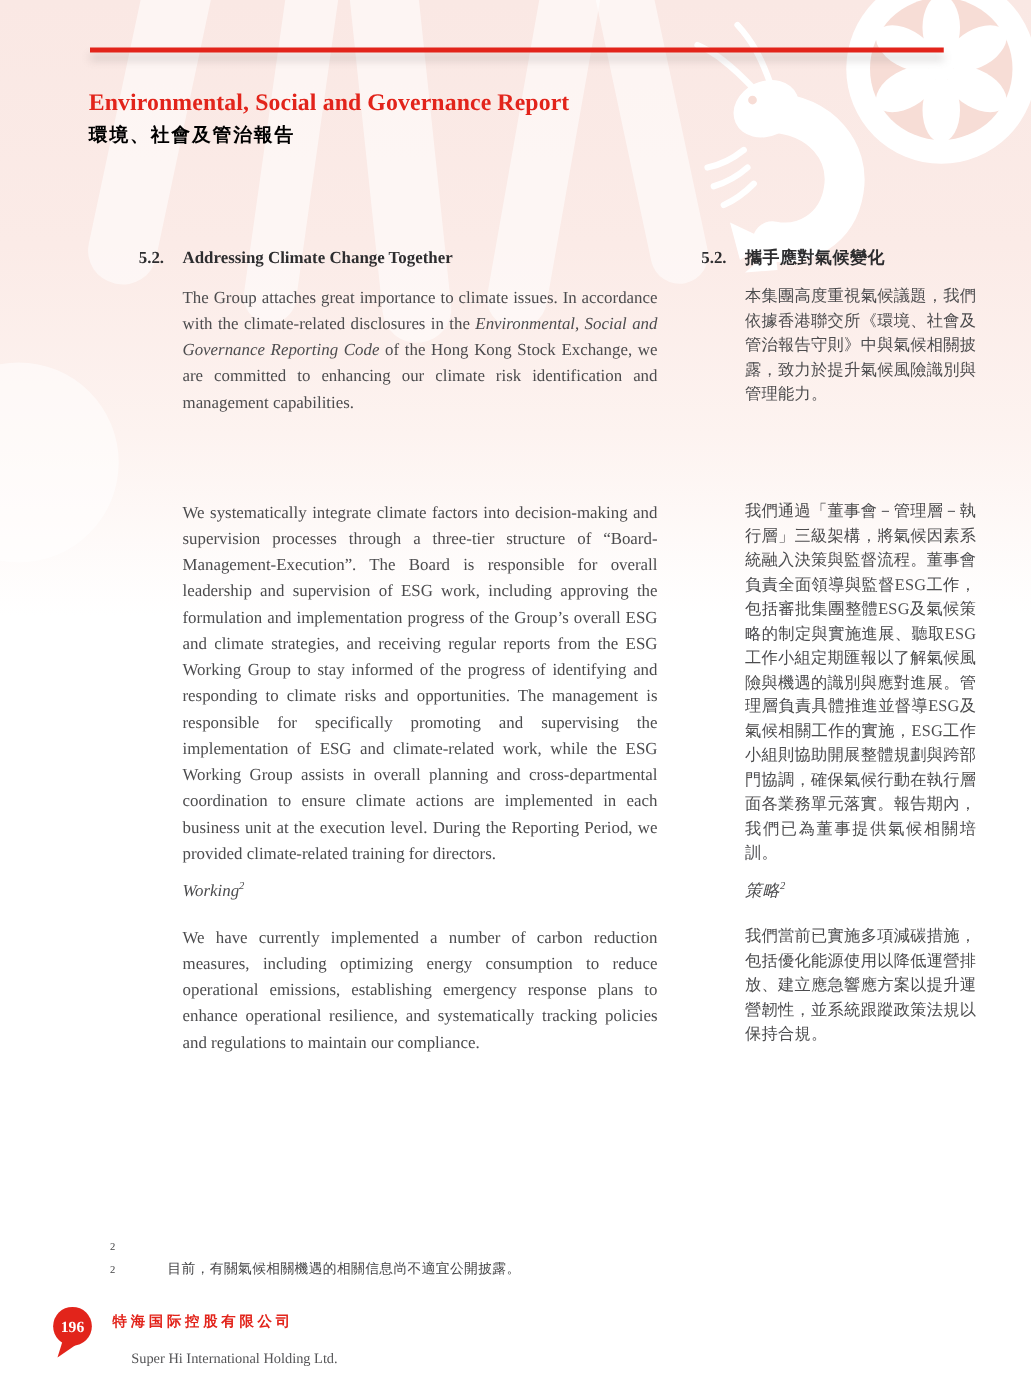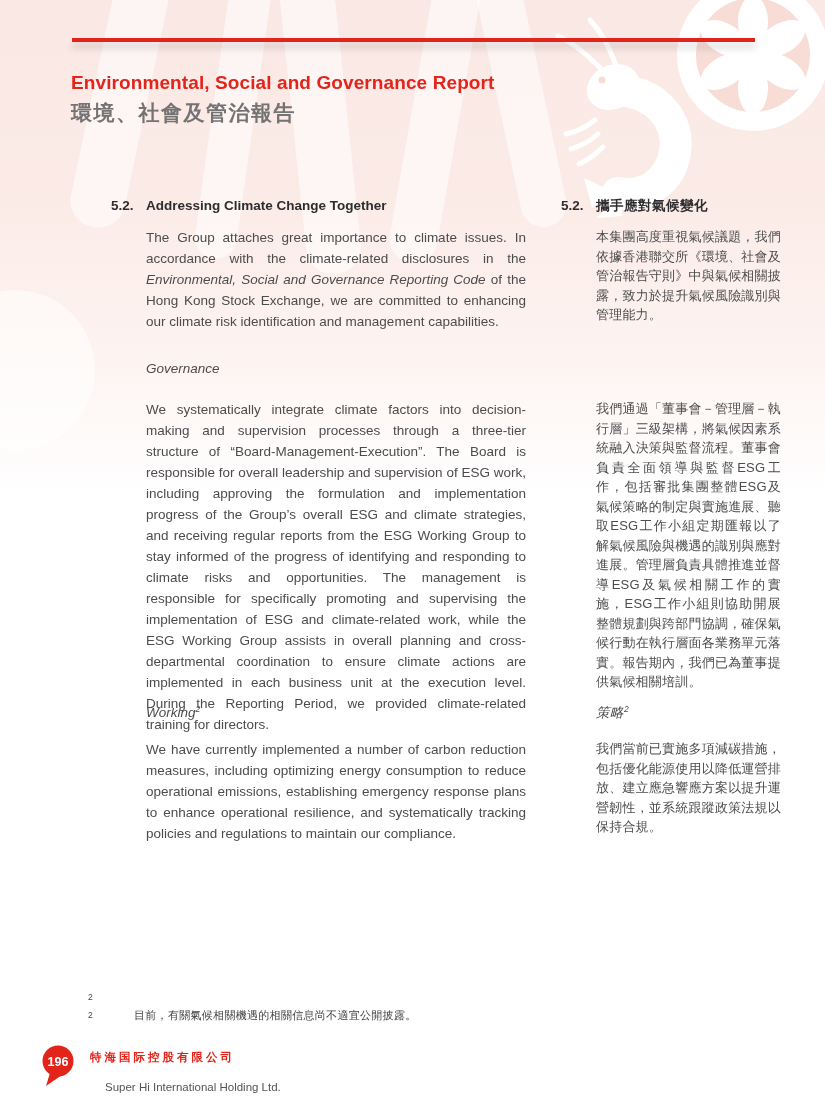--- a/index.html
+++ b/index.html
@@ -1,30 +1,30 @@
 <!DOCTYPE html>
 <html><head>
 <meta charset="utf-8">
 <style>
   html,body{margin:0;padding:0;background:#ffffff;}
   .page{
     position:relative;width:825px;height:1120px;background:#ffffff;overflow:hidden;
-    font-family:Liberation Sans, sans-serif;
+    font-family:Liberation Serif, serif;
   }
   .pink-band{
     position:absolute;left:0;top:0;width:825px;height:560px;
     background:linear-gradient(180deg,#fae8e4 0%,#fbebe7 35%,#fdf3f0 62%,#ffffff 88%);
   }
   .watermark{position:absolute;left:0;top:0;}
   .rule{
     position:absolute;left:72px;top:38px;width:683px;height:4px;background:#e2241b;
     box-shadow:0 6px 7px rgba(120,110,110,0.30);
   }
   .title{position:absolute;left:71px;top:72px;margin:0;font-size:19px;font-weight:bold;color:#e2241b;letter-spacing:0.1px;}
-  .subtitle{position:absolute;left:71px;top:99px;margin:0;font-size:21px;font-weight:600;color:#737373;letter-spacing:1.5px;}
+  .subtitle{position:absolute;left:71px;top:99px;margin:0;font-size:15px;font-weight:600;color:#000000;letter-spacing:1.5px;}
 
   .blk{position:absolute;margin:12px;}
   .col-en{left:134px;width:380px;}
   .col-zh{left:584px;width:185px;}
   .num-en{left:99px;width:32px;}
   .num-zh{left:549px;width:32px;}
   .head-txt{font-size:13.5px;font-weight:bold;color:#2d2d2f;line-height:21px;}
   .head-zh{letter-spacing:0.5px;}
   .body-en{font-size:13.5px;line-height:21px;color:#4c4c4e;text-align:justify;}
   .body-zh{font-size:13px;line-height:19.5px;color:#4c4c4e;text-align:justify;letter-spacing:0.2px;}
@@ -90,21 +90,20 @@
   <h2 class="subtitle">環境、社會及管治報告</h2>
 
   <div class="blk num-en head-txt" style="top:183px">5.2.</div>
   <h3 class="blk col-en head-txt" style="top:183px">Addressing Climate Change Together</h3>
   <div class="blk num-zh head-txt" style="top:183px">5.2.</div>
   <h3 class="blk col-zh head-txt head-zh" style="top:183px">攜手應對氣候變化</h3>
 
   <p class="blk col-en body-en" style="top:215px"><span>The Group attaches great importance to climate issues. In accordance with the climate-related disclosures in the </span><span class="ital">Environmental, Social and Governance Reporting Code</span><span> of the Hong Kong Stock Exchange, we are committed to enhancing our climate risk identification and management capabilities.</span></p>
   <p class="blk col-zh body-zh" style="top:215px">本集團高度重視氣候議題，我們依據香港聯交所《環境、社會及管治報告守則》中與氣候相關披露，致力於提升氣候風險識別與管理能力。</p>
 
-  <p class="blk col-en subhead-en" style="top:346px">Governance</p>
 
   <p class="blk col-en body-en" style="top:387px">We systematically integrate climate factors into decision-making and supervision processes through a three-tier structure of “Board-Management-Execution”. The Board is responsible for overall leadership and supervision of ESG work, including approving the formulation and implementation progress of the Group’s overall ESG and climate strategies, and receiving regular reports from the ESG Working Group to stay informed of the progress of identifying and responding to climate risks and opportunities. The management is responsible for specifically promoting and supervising the implementation of ESG and climate-related work, while the ESG Working Group assists in overall planning and cross-departmental coordination to ensure climate actions are implemented in each business unit at the execution level. During the Reporting Period, we provided climate-related training for directors.</p>
   <p class="blk col-zh body-zh" style="top:387px">我們通過「董事會－管理層－執行層」三級架構，將氣候因素系統融入決策與監督流程。董事會負責全面領導與監督ESG工作，包括審批集團整體ESG及氣候策略的制定與實施進展、聽取ESG工作小組定期匯報以了解氣候風險與機遇的識別與應對進展。管理層負責具體推進並督導ESG及氣候相關工作的實施，ESG工作小組則協助開展整體規劃與跨部門協調，確保氣候行動在執行層面各業務單元落實。報告期內，我們已為董事提供氣候相關培訓。</p>
 
   <p class="blk col-en subhead-en" style="top:690px"><span>Working</span><sup class="fnref">2</sup></p>
   <p class="blk col-zh subhead-zh" style="top:690px"><span>策略</span><sup class="fnref">2</sup></p>
 
   <p class="blk col-en body-en" style="top:727px">We have currently implemented a number of carbon reduction measures, including optimizing energy consumption to reduce operational emissions, establishing emergency response plans to enhance operational resilience, and systematically tracking policies and regulations to maintain our compliance.</p>
   <p class="blk col-zh body-zh" style="top:727px">我們當前已實施多項減碳措施，包括優化能源使用以降低運營排放、建立應急響應方案以提升運營韌性，並系統跟蹤政策法規以保持合規。</p>
 

